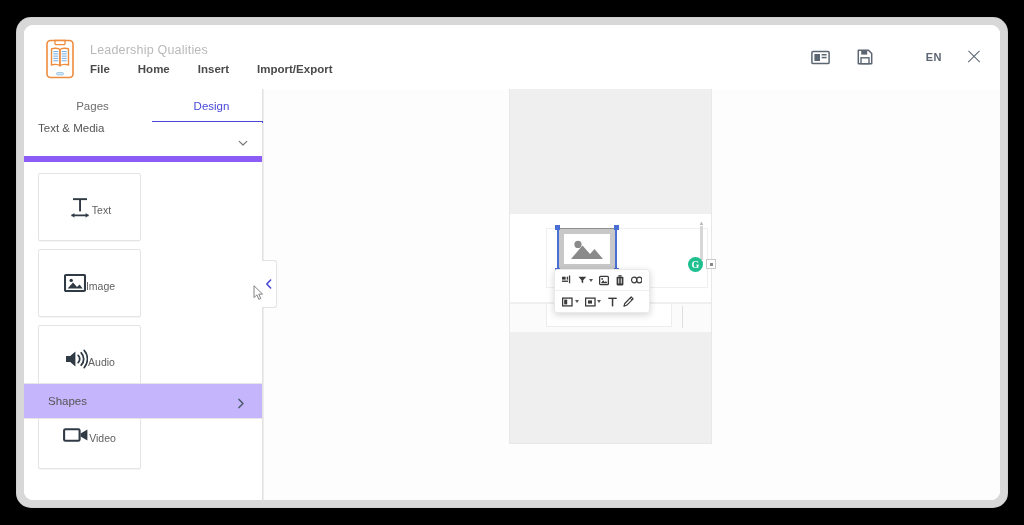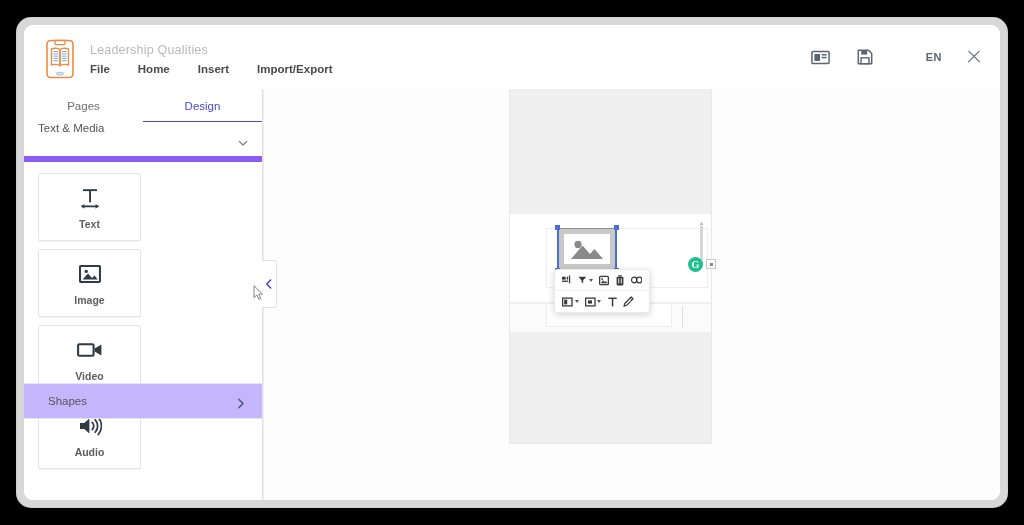--- a/index.html
+++ b/index.html
@@ -78,21 +78,21 @@
   }
 
   
   .left-panel{
     position:absolute;left:0;top:0;width:238px;height:411px;
     background:#ffffff;
     border-right:1px solid #e3e3e3;
   }
   .tabs{
     position:absolute;left:0;top:0;width:238px;height:33px;
-    display:flex;border-bottom:1px solid #e6e6e6;
+    display:flex;border-bottom:1px solid #e6e6e6;padding-left:9px;
   }
   .tab{
     flex:1;display:flex;align-items:center;justify-content:center;
     font-size:11.5px;color:#6d6d6d;cursor:pointer;position:relative;
   }
   .tab.active{color:#4a4ad8;font-weight:400;}
   .tab.active:after{
     content:"";position:absolute;left:0;bottom:-1px;width:100%;height:2.5px;
     background:#4a4ad8;
   }
@@ -112,24 +112,23 @@
 
   .card-grid{
     position:absolute;left:14px;top:84px;width:210px;
     display:flex;flex-wrap:wrap;gap:8px;
   }
   .tool-card{
     width:101px;height:66px;
     background:#ffffff;
     border:1px solid #e4e4e4;
     border-radius:2px;
-    display:flex;flex-direction:column;align-items:center;justify-content:center;
+    display:flex;flex-direction:row;align-items:center;justify-content:center;
     cursor:pointer;
     box-shadow:0 1px 1px rgba(0,0,0,.04);
-    font-weight:bold;
   }
   .tool-card .ic{height:28px;display:flex;align-items:center;color:#2f3a45;}
   .tool-card .lbl{font-size:10.5px;color:#5f5f5f;margin-top:6px;}
 
   .shapes-row{
     position:absolute;left:0;top:294px;width:238px;height:34px;
     display:flex;align-items:center;
     border-top:1px solid #e6e6e6;border-bottom:1px solid #e6e6e6;
     background:#c4b5fd;cursor:pointer;
   }
@@ -352,38 +351,38 @@
                   <rect x="1" y="2" width="20" height="16" rx="1" fill="none" stroke="#2f3a45" stroke-width="2.1"></rect>
                   <circle cx="7.2" cy="7.4" r="1.7" fill="#2f3a45"></circle>
                   <path d="M3.6 15.6 L9 9.6 L13 14 L15.6 11.4 L18.6 15.6 Z" fill="#2f3a45"></path>
                 </svg>
               </span>
               <span class="lbl">Image</span>
             </div>
 
             <div class="tool-card">
               <span class="ic">
-                <svg width="26" height="18" viewBox="0 0 26 18">
-                  <rect x="1.1" y="3.2" width="15.5" height="11.6" rx="1.3" fill="none" stroke="#2f3a45" stroke-width="2.1"></rect>
-                  <path d="M17.6 7.4 L24.4 3.4 V14.6 L17.6 10.6 Z" fill="#2f3a45"></path>
-                </svg>
-              </span>
-              <span class="lbl">Video</span>
-            </div>
-
-            <div class="tool-card">
-              <span class="ic">
                 <svg width="24" height="22" viewBox="0 0 24 22">
                   <path d="M2 8 H6.2 L11.4 3.4 V18.6 L6.2 14 H2 Z" fill="#2f3a45"></path>
                   <path d="M14.2 7.4 a5 5 0 0 1 0 7.2" fill="none" stroke="#2f3a45" stroke-width="1.8" stroke-linecap="round"></path>
                   <path d="M17.2 4.8 a9 9 0 0 1 0 12.4" fill="none" stroke="#2f3a45" stroke-width="1.8" stroke-linecap="round"></path>
                   <path d="M20.2 2.4 a13 13 0 0 1 0 17.2" fill="none" stroke="#2f3a45" stroke-width="1.6" stroke-linecap="round"></path>
                 </svg>
               </span>
               <span class="lbl">Audio</span>
+            </div>
+
+            <div class="tool-card">
+              <span class="ic">
+                <svg width="26" height="18" viewBox="0 0 26 18">
+                  <rect x="1.1" y="3.2" width="15.5" height="11.6" rx="1.3" fill="none" stroke="#2f3a45" stroke-width="2.1"></rect>
+                  <path d="M17.6 7.4 L24.4 3.4 V14.6 L17.6 10.6 Z" fill="#2f3a45"></path>
+                </svg>
+              </span>
+              <span class="lbl">Video</span>
             </div>
 
           </div>
 
           <div class="shapes-row">
             <span class="acc-label">Shapes</span>
             <span class="shapes-chevron">
               <svg width="10" height="11" viewBox="0 0 10 11">
                 <path d="M3 1.4 L7 5.5 L3 9.6" fill="none" stroke="#4a5a6d" stroke-width="1.5" stroke-linecap="round" stroke-linejoin="round"></path>
               </svg>

